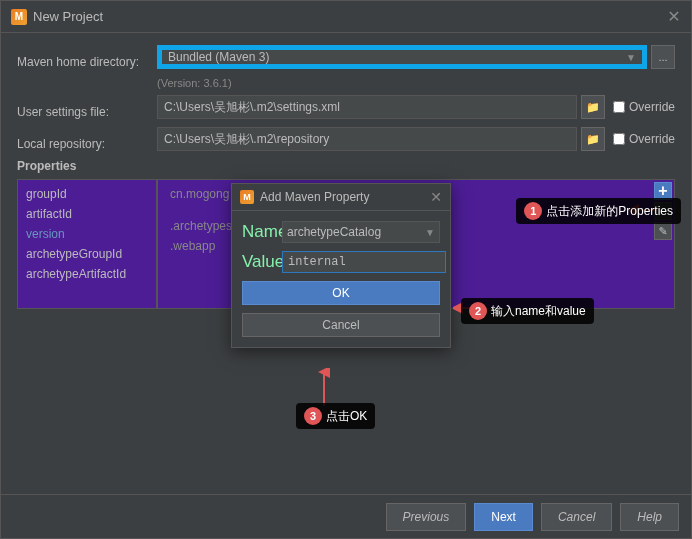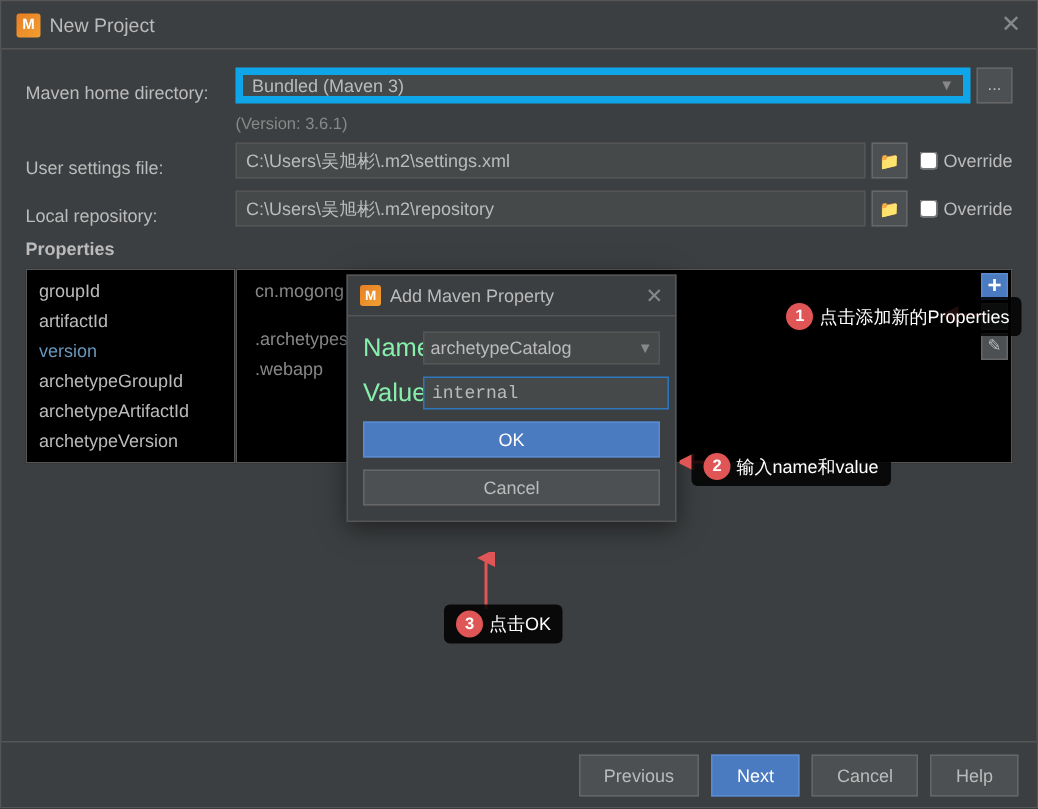--- a/index.html
+++ b/index.html
@@ -160,21 +160,21 @@
       color: #bbb;
       font-size: 12px;
       font-weight: bold;
       margin-bottom: 6px;
       margin-top: 6px;
     }
 
     .properties-container {
       display: flex;
       border: 1px solid #555;
-      background: #000000;
+      background: #4c1d95;
       position: relative;
       height: 130px;
     }
 
     .properties-list {
       flex: 1;
       padding: 4px 0;
       overflow-y: auto;
     }
 
@@ -383,20 +383,21 @@
     }
 
     .btn-bottom {
       background: #4c5052;
       border: 1px solid #666;
       color: #bbb;
       padding: 4px 16px;
       font-size: 12px;
       cursor: pointer;
       height: 28px;
+      font-style: italic;
     }
 
     .btn-bottom-primary {
       background: #4a7abf;
       border: 1px solid #5a8acf;
       color: #ffffff;
       padding: 4px 16px;
       font-size: 12px;
       cursor: pointer;
       height: 28px;
@@ -464,21 +465,20 @@
 
     <div style="display:flex; gap:0; position:relative;">
 
       <div class="properties-container" style="width:140px; height:130px;">
         <div class="properties-list">
           <div class="property-item">groupId</div>
           <div class="property-item">artifactId</div>
           <div class="property-item highlight">version</div>
           <div class="property-item">archetypeGroupId</div>
           <div class="property-item">archetypeArtifactId</div>
-          <div class="property-item">archetypeVersion</div>
         </div>
       </div>
 
       <div class="properties-container" style="flex:1; height:130px; border-left:none;">
         <div class="prop-values">
           <div class="prop-value-item">cn.mogong</div>
           <div class="prop-value-item"></div>
           <div class="prop-value-item"></div>
           <div class="prop-value-item">.archetypes</div>
           <div class="prop-value-item">.webapp</div>

